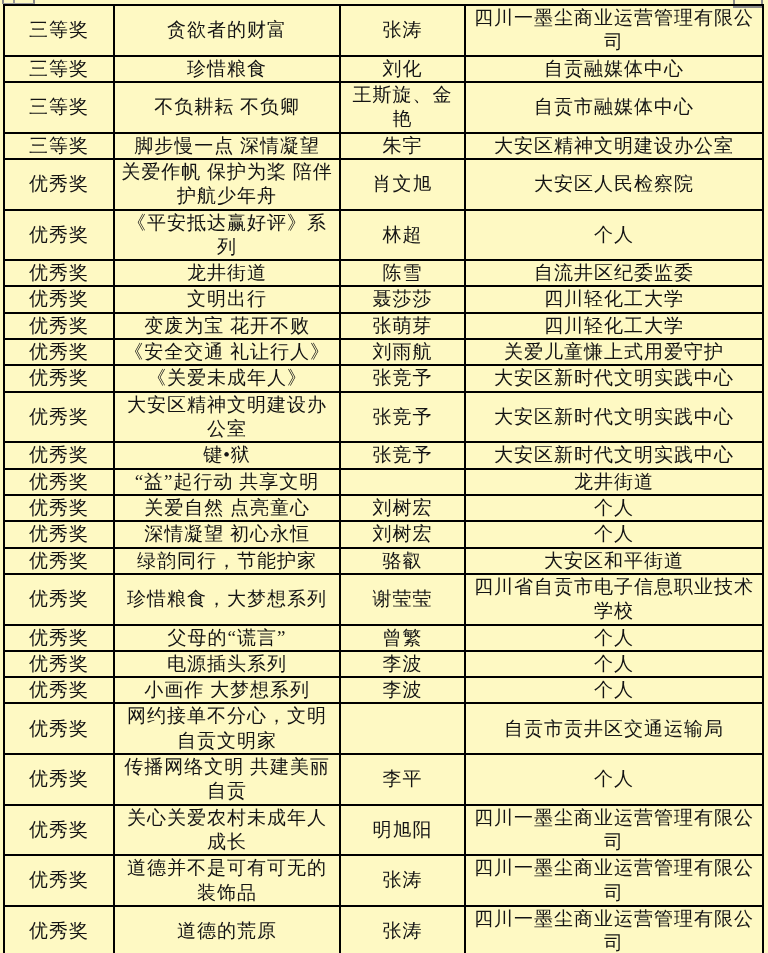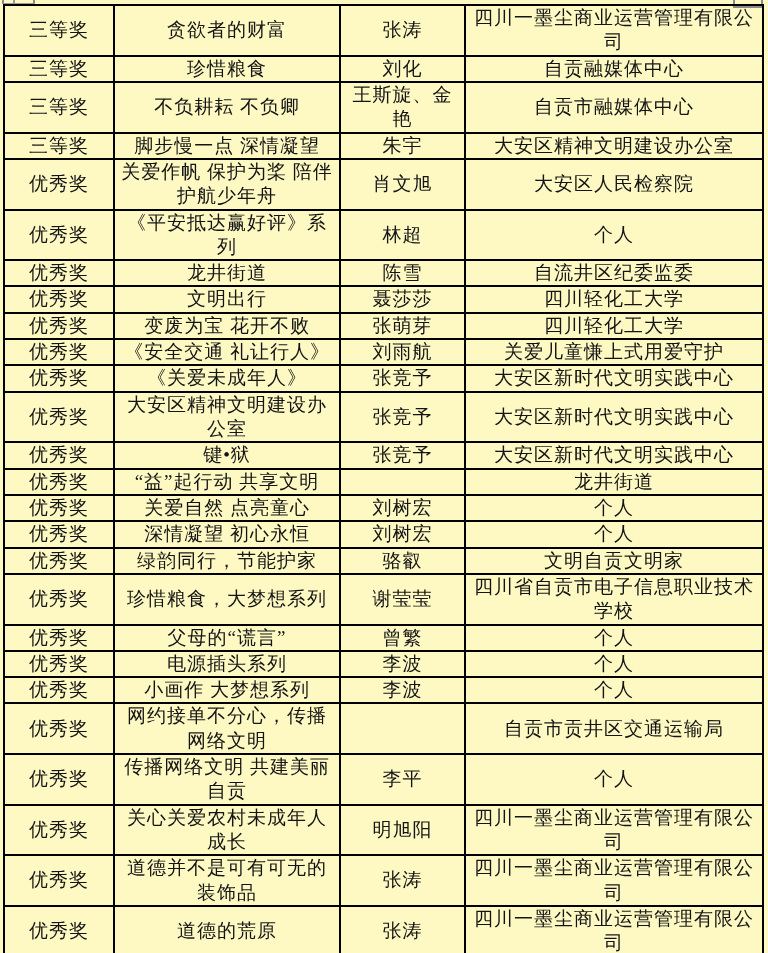--- a/index.html
+++ b/index.html
@@ -156,21 +156,21 @@
         <tr>
           <td>优秀奖</td>
           <td>深情凝望 初心永恒</td>
           <td>刘树宏</td>
           <td>个人</td>
         </tr>
         <tr>
           <td>优秀奖</td>
           <td>绿韵同行，节能护家</td>
           <td>骆叡</td>
-          <td>文明自贡文明家</td>
+          <td>大安区和平街道</td>
         </tr>
         <tr class="tall">
           <td>优秀奖</td>
           <td>珍惜粮食，大梦想系列</td>
           <td>谢莹莹</td>
           <td>四川省自贡市电子信息职业技术学校</td>
         </tr>
         <tr>
           <td>优秀奖</td>
           <td>父母的“谎言”</td>
@@ -184,21 +184,21 @@
           <td>个人</td>
         </tr>
         <tr>
           <td>优秀奖</td>
           <td>小画作 大梦想系列</td>
           <td>李波</td>
           <td>个人</td>
         </tr>
         <tr class="tall">
           <td>优秀奖</td>
-          <td>网约接单不分心，传播网络文明</td>
+          <td>网约接单不分心，文明自贡文明家</td>
           <td></td>
           <td>自贡市贡井区交通运输局</td>
         </tr>
         <tr class="tall">
           <td>优秀奖</td>
           <td>传播网络文明 共建美丽自贡</td>
           <td>李平</td>
           <td>个人</td>
         </tr>
         <tr class="tall">

